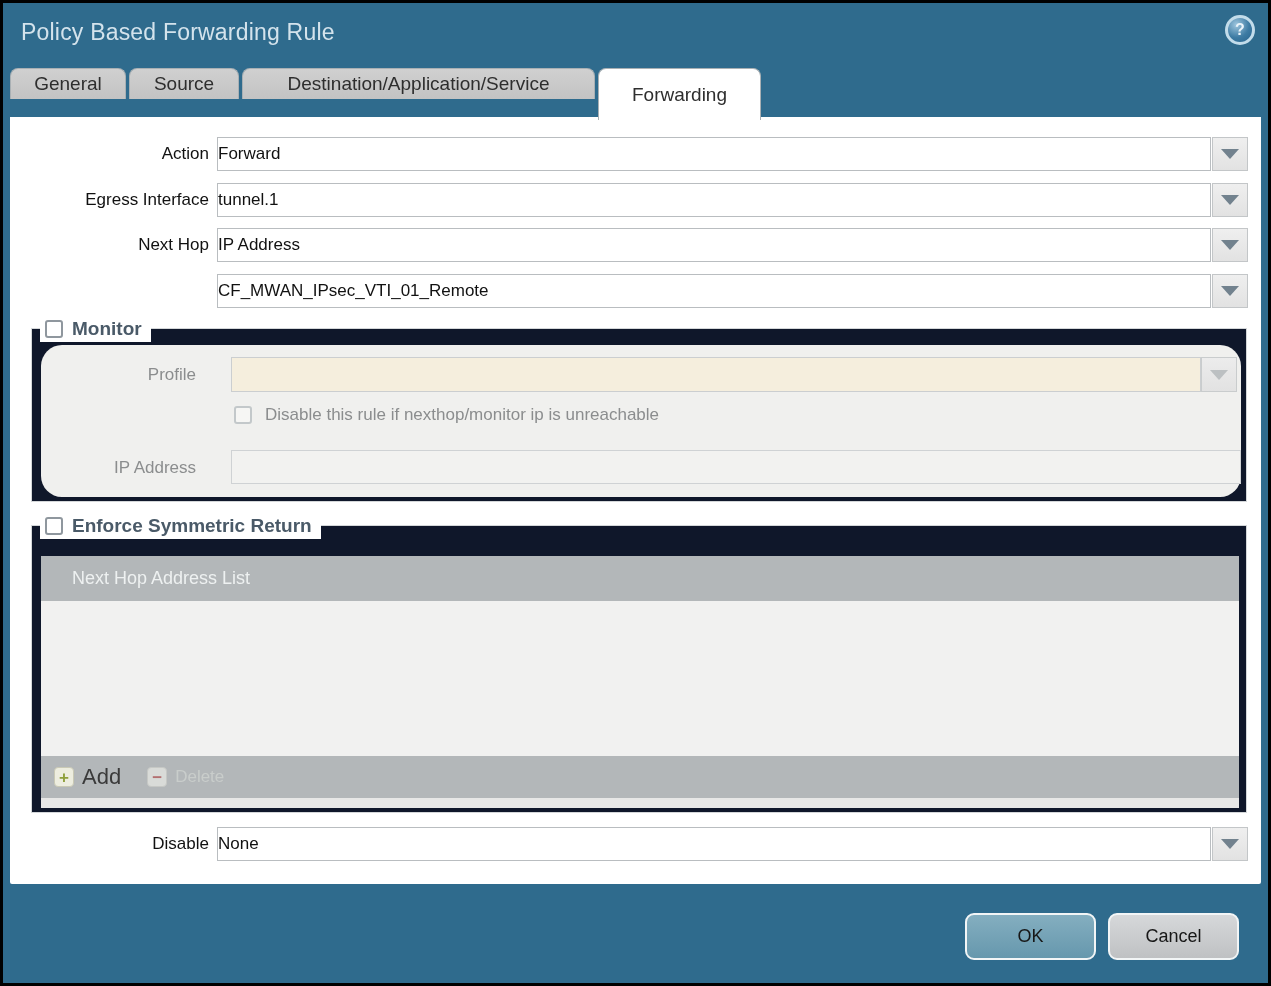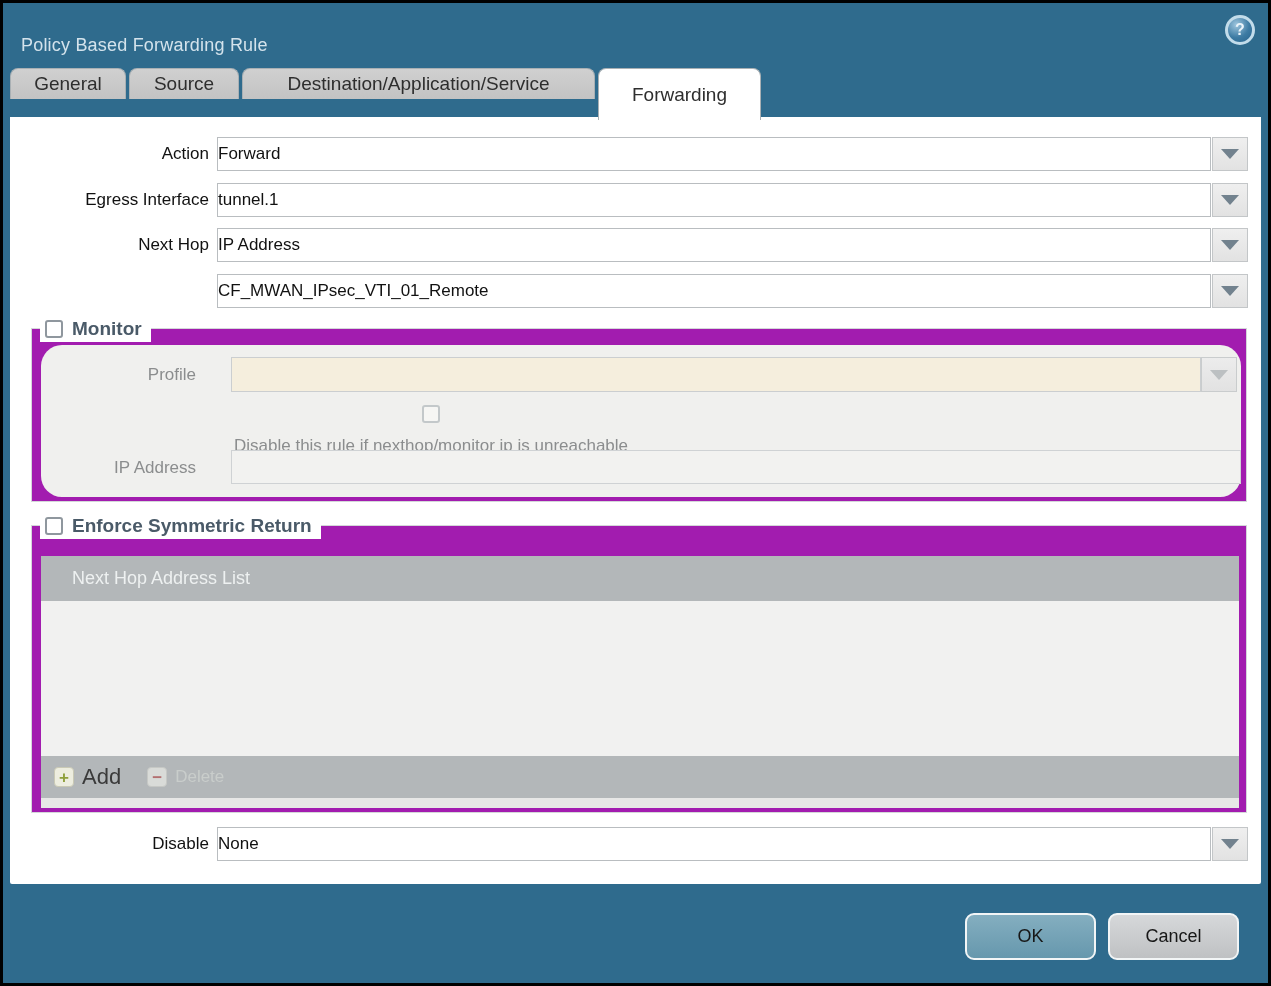--- a/index.html
+++ b/index.html
@@ -2,21 +2,21 @@
 <html><head>
 <meta charset="utf-8">
 <style>
   * { margin:0; padding:0; box-sizing:border-box; }
   html,body { width:1271px; height:986px; background:#000; font-family:"Liberation Sans", sans-serif; }
   .screen { position:relative; width:1271px; height:986px; background:#000; }
   .dialog { position:absolute; left:3px; top:3px; width:1265px; height:980px; background:#2f6b8d; }
 
   
   .titlebar { position:absolute; left:0; top:0; width:100%; height:64px; }
-  .title { position:absolute; left:18px; top:16px; font-size:18px; font-weight:400; color:#d4e3ec; letter-spacing:0.2px;margin-top:16px; }
+  .title { position:absolute; left:18px; top:16px; font-size:23px; font-weight:400; color:#d4e3ec; letter-spacing:0.2px; }
   .help { position:absolute; right:13px; top:12px; width:30px; height:30px; border-radius:50%;
           background:radial-gradient(circle at 35% 28%, #9ec6de, #3d7ba3 55%, #27638c);
           border:3px solid #c2dcea; color:#eaf4fa; font-size:16px; font-weight:bold;
           display:flex; align-items:center; justify-content:center; cursor:pointer; }
 
   
   .tabs { position:absolute; left:7px; top:65px; height:52px; display:flex; }
   .tab { height:31px; margin-right:3px; background:linear-gradient(#d0d0d0,#c3c3c3); border:1px solid #a9b0b4; border-bottom:none;
          border-radius:8px 8px 0 0; display:flex; align-items:center; justify-content:center;
          font-size:19px; color:#2e2e2e; cursor:pointer; }
@@ -37,35 +37,35 @@
   .tri { width:0; height:0; border-left:9px solid transparent; border-right:9px solid transparent; border-top:10px solid #72828e; }
   .tri.dis { border-top-color:#bcc0c2; }
 
   .row-action  { top:20px; }  .row-action .flabel, .row-action .combo-input, .row-action .ddbtn { top:20px; }
   .row-egress .flabel, .row-egress .combo-input, .row-egress .ddbtn { top:66px; }
   .row-nexthop .flabel, .row-nexthop .combo-input, .row-nexthop .ddbtn { top:111px; }
   .row-nhaddr .combo-input, .row-nhaddr .ddbtn { top:157px; }
   .row-schedule .flabel, .row-schedule .combo-input, .row-schedule .ddbtn { top:710px; }
 
   
-  .group { position:absolute; left:21px; width:1216px; border:1px solid #d4d7d9; background:#a21caf; }
+  .group { position:absolute; left:21px; width:1216px; border:1px solid #d4d7d9; background:#0f172a; }
   .group.monitor { top:211px; height:174px; }
   .group.enforce { top:408px; height:288px; }
   .legend { position:absolute; left:8px; top:-13px; background:#ffffff; padding:0 9px 0 5px; height:26px;
             display:flex; align-items:center; gap:9px; }
   .legend-text { font-size:19px; font-weight:bold; color:#4a5a68; }
   .checkbox { width:18px; height:18px; background:#fff; border:2px solid #8f979e; border-radius:3px; cursor:pointer; }
   .checkbox.dis { border-color:#c3c8ca; background:#f6f6f4; cursor:default; }
 
   .monitor-panel { position:absolute; left:9px; top:16px; width:1200px; height:152px; background:#f0f0ee;border-radius:21px; }
   .mlabel { position:absolute; left:0; width:155px; height:35px; line-height:35px; text-align:right; font-size:17px; color:#8b8d8e; }
   .profile-input { position:absolute; left:190px; top:12px; width:970px; height:35px; background:#f5eedd; border:1px solid #cbced0; }
   .profile-dd { position:absolute; left:1160px; top:12px; width:36px; height:35px; background:linear-gradient(#ececec,#e2e2e2);
                 border:1px solid #c9cccd; display:flex; align-items:center; justify-content:center; }
-  .mon-check-row { position:absolute; left:193px; top:60px; display:flex; align-items:center; gap:13px;flex-direction:column; }
+  .mon-check-row { position:absolute; left:193px; top:60px; display:flex; align-items:center; gap:13px; }
   .mon-check-label { font-size:17px; color:#8b8d8e; }
   .ip-input { position:absolute; left:190px; top:105px; width:1010px; height:34px; background:#f2f2f0; border:1px solid #cfd2d4; }
 
   
   .nh-table { position:absolute; left:9px; top:30px; width:1198px; }
   .nh-header { height:45px; background:#b3b7b9; color:#eef1f1; font-size:18px; display:flex; align-items:center; padding-left:31px; }
   .nh-body { height:155px; background:#f1f1f0; }
   .nh-footer { height:42px; background:#b3b7b9; display:flex; align-items:center; gap:26px; padding-left:13px; }
   .nh-strip { height:10px; background:#e7e7e6; }
   .tbl-btn { display:flex; align-items:center; gap:8px; cursor:pointer; }

